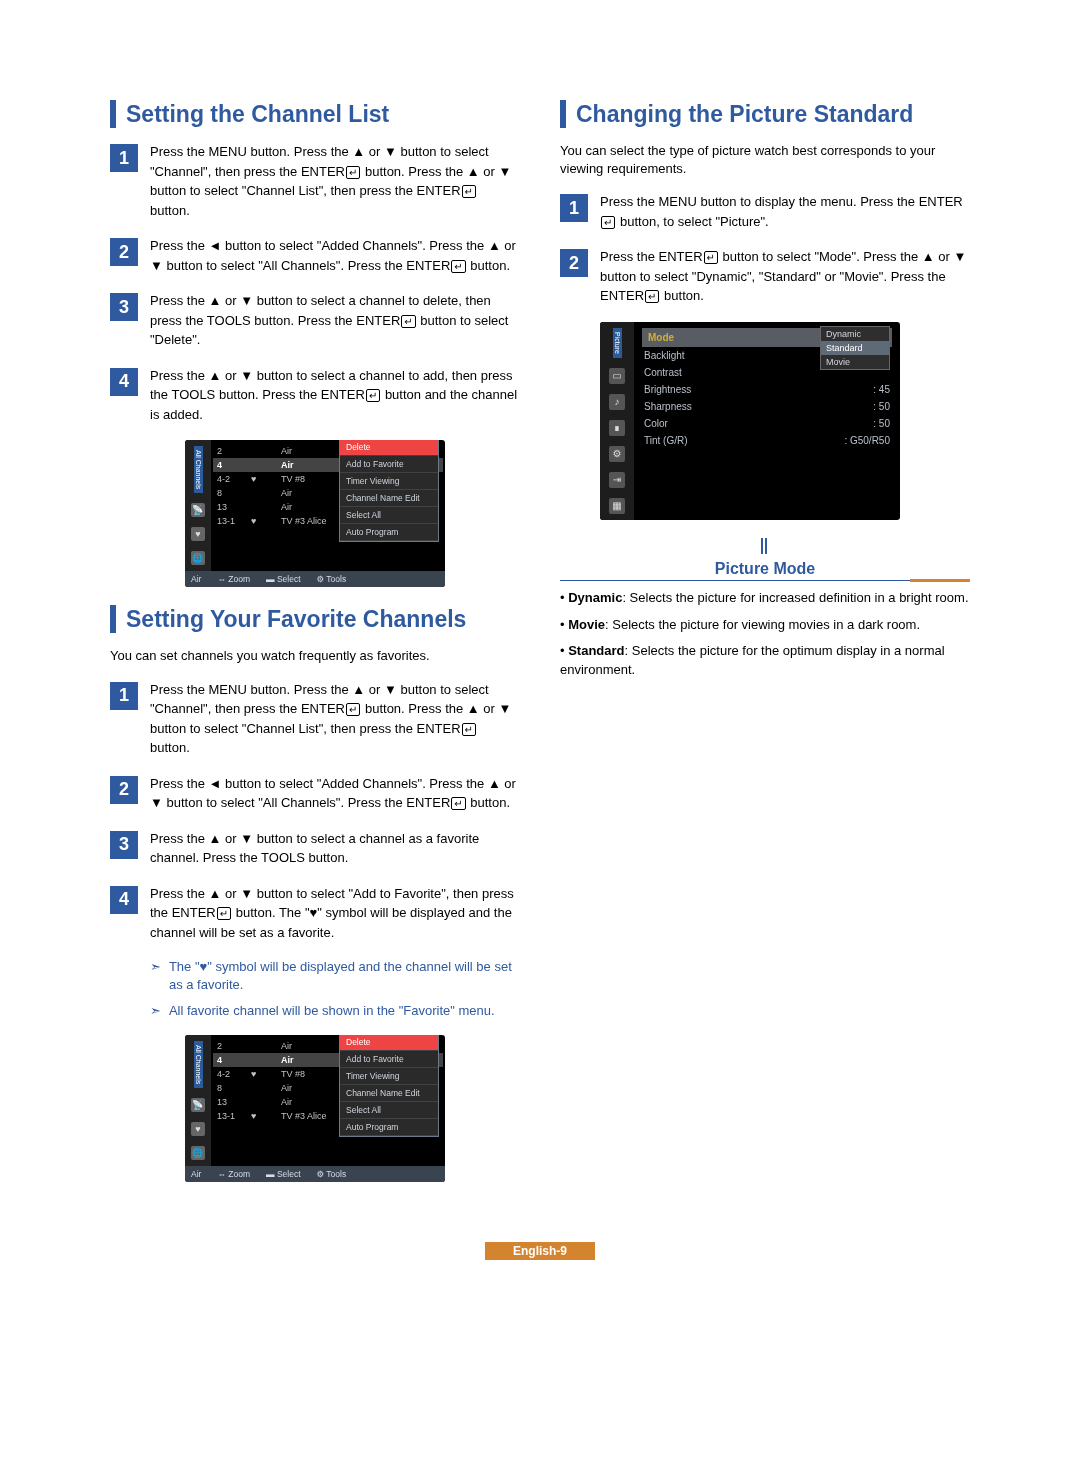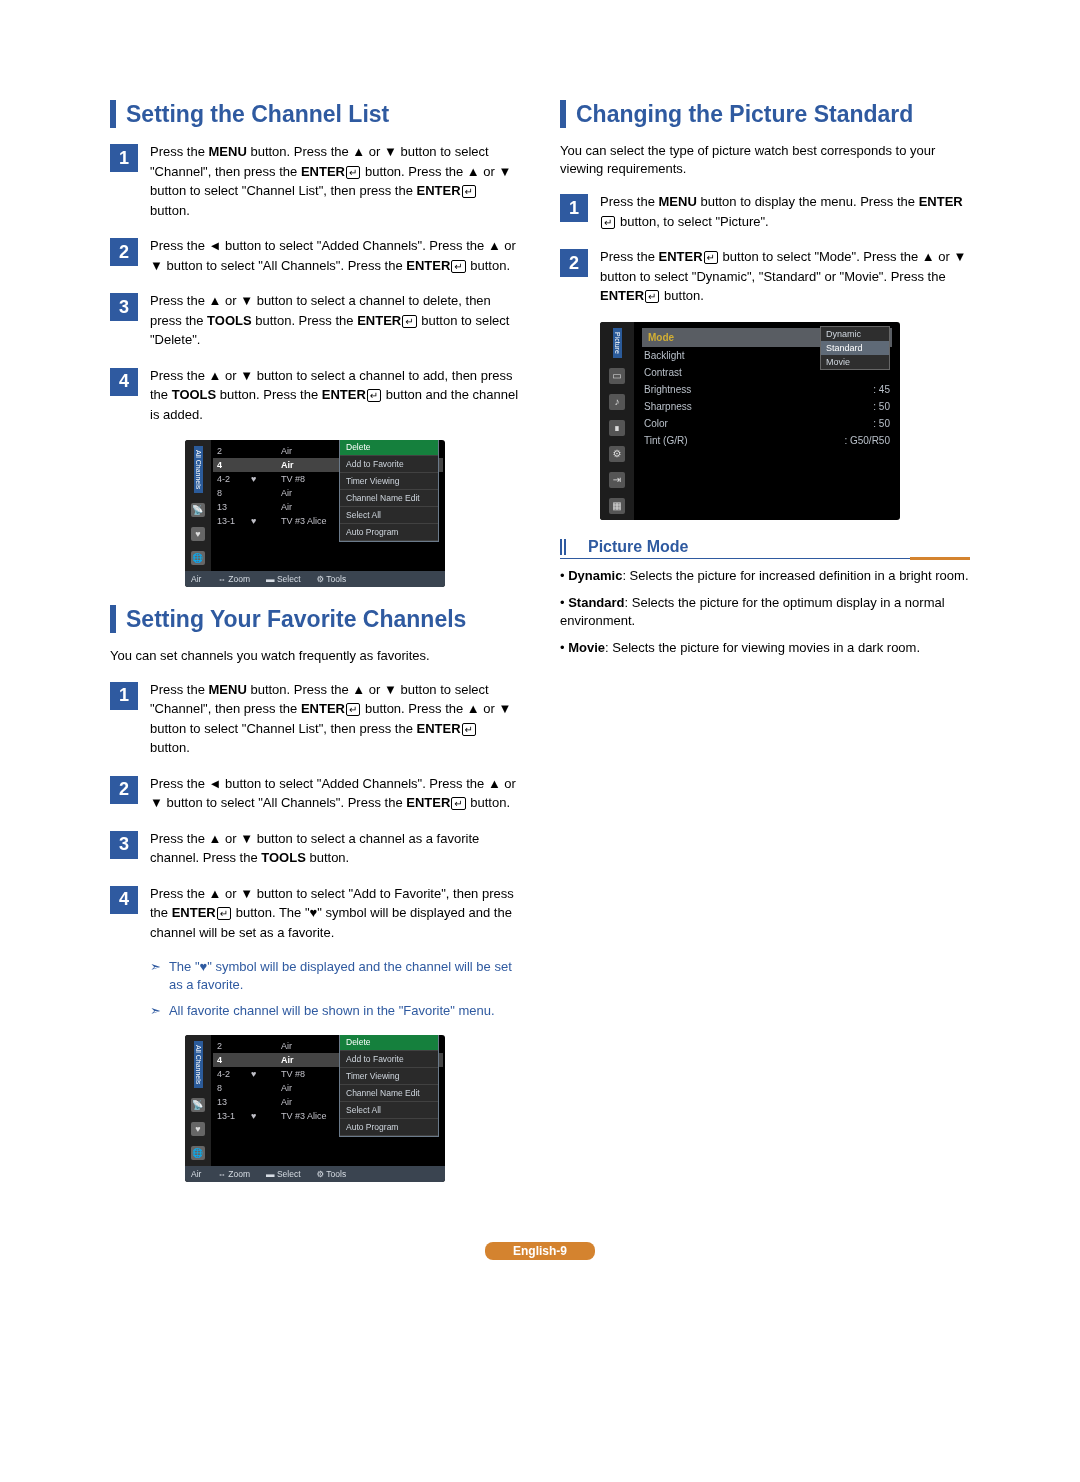--- a/index.html
+++ b/index.html
@@ -6,61 +6,61 @@
   body { font-family: Arial, Helvetica, sans-serif; font-size: 13px; color: #000; background: #fff; }
   .page { width: 1080px; height: 1302px; margin: 0 auto; padding: 100px 110px 40px 110px; display: flex; gap: 40px; position: relative; }
   .col { flex: 1; }
   .section-title { display: flex; align-items: center; gap: 10px; margin-bottom: 14px; }
   .section-title .bar { width: 6px; height: 28px; background: #2f5aa0; display: inline-block; }
   .section-title .txt { color: #2f5aa0; font-size: 23px; font-weight: bold; }
   .intro { font-size: 13px; margin-bottom: 14px; line-height: 1.4; }
   .step { display: flex; gap: 12px; margin-bottom: 16px; }
   .step-num-box { width: 28px; height: 28px; background: #2f5aa0; color: #fff; display: flex; align-items: center; justify-content: center; font-size: 18px; font-weight: bold; flex-shrink: 0; margin-top: 2px; }
   .step-text { font-size: 13px; line-height: 1.5; }
-  .step-text b { font-weight: bold; }
+  .step-text b { font-weight: normal; }
   .enter-glyph { display: inline-block; border: 1px solid #000; font-size: 10px; padding: 0 2px; border-radius: 2px; line-height: 1.1; margin: 0 1px; }
   .notes { margin: 4px 0 14px 40px; }
   .note-line { display: flex; gap: 8px; color: #2f5aa0; font-size: 13px; margin-bottom: 8px; line-height: 1.4; }
   .note-line .arrow { flex-shrink: 0; }
-  .sub-title { display: flex; align-items: center; gap: 20px; margin: 18px 0 8px 0; border-bottom: 1px solid #2f5aa0; padding-bottom: 2px; position: relative; }
+  .sub-title { display: flex; align-items: center; gap: 6px; margin: 18px 0 8px 0; border-bottom: 1px solid #2f5aa0; padding-bottom: 2px; position: relative; flex-direction: column; }
   .sub-title .dbar { display: inline-block; width: 8px; height: 16px; background: repeating-linear-gradient(90deg,#2f5aa0 0 2px,transparent 2px 4px); }
   .sub-title .txt { color: #2f5aa0; font-size: 16px; font-weight: bold; }
   .sub-title::after { content:""; position:absolute; right:0; bottom:-2px; width:60px; height:3px; background:#d4832f; }
   .bullets { font-size: 13px; }
   .bullets p { margin-bottom: 8px; line-height: 1.45; }
   
   .osd { background:#000; color:#c0c0c8; font-size:10px; width:260px; margin:6px auto 18px auto; border-radius:3px; overflow:hidden; }
   .osd .body { display:flex; }
   .osd .sidebar { width:26px; background:#222; display:flex; flex-direction:column; align-items:center; padding:6px 0; gap:10px; }
   .osd .sidebar .vtab { writing-mode: vertical-rl; font-size:7px; background:#2b5b9a; padding: 4px 1px; color:#fff; }
   .osd .sidebar .ic { width:14px; height:14px; background:#666; border-radius:2px; font-size:9px; color:#ddd; display:flex; align-items:center; justify-content:center; }
   .osd .list { flex:1; padding:4px 2px; }
   .osd .row { display:flex; gap:8px; padding:2px 4px; font-size:9px; }
   .osd .row.header, .osd .row.sel { background:#444; color:#fff; font-weight:bold; }
   .osd .row span.n { width:26px; }
   .osd .row span.ant { width:22px; }
   .osd .row span.nm { flex:1; white-space:nowrap; overflow:hidden; }
   .osd .popup { position:relative; float:right; width:100px; background:#2a2a2a; border:1px solid #6b7a8a; margin:-90px 4px 0 0; }
   .osd .popup div { padding:3px 6px; font-size:8.5px; border-bottom:1px solid #414141; color:#cfd6de; }
-  .osd .popup div.selp { background:#15803d; color:#fff; }
+  .osd .popup div.selp { background:#ef4444; color:#fff; }
   .osd .footer { background:#3a4450; padding:3px 6px; font-size:8.5px; display:flex; gap:16px; color:#d7dde4; }
   .osd .footer .lbl { color:#d7dde4; }
   
   .osd-pic { background:#000; width:300px; margin:8px 0 18px 40px; color:#b9c0c9; font-size:10px; border-radius:3px; overflow:hidden; }
   .osd-pic .body { display:flex; }
   .osd-pic .sidebar { width:34px; background:#1d1d1d; display:flex; flex-direction:column; align-items:center; padding:6px 0; gap:10px; }
   .osd-pic .sidebar .vtab { writing-mode: vertical-rl; font-size:7px; background:#2b5b9a; padding:4px 1px; color:#fff; }
   .osd-pic .sidebar .ic { width:16px; height:16px; background:#555; border-radius:2px; display:flex; align-items:center; justify-content:center; font-size:10px; color:#ddd; }
   .osd-pic .content { flex:1; padding:6px 8px; position:relative; }
   .osd-pic .hrow { display:flex; justify-content:space-between; padding:3px 2px; font-size:10px; }
   .osd-pic .hrow.head { background:#595d63; color:#d2af34; font-weight:bold; padding:4px 6px; }
   .osd-pic .drop { position:absolute; right:10px; top:4px; width:70px; background:#2e2e2e; border:1px solid #666; font-size:9px; }
   .osd-pic .drop div { padding:2px 5px; color:#cfd6de; }
   .osd-pic .drop div.on { background:#5f6a77; color:#fff; }
-  .page-num { position:absolute; bottom:42px; left:50%; transform:translateX(-50%); background:#d4832f; color:#fff; font-size:12px; font-weight:bold; padding:2px 28px; border-radius:8px; }
+  .page-num { position:absolute; bottom:42px; left:50%; transform:translateX(-50%); background:#d4832f; color:#fff; font-size:12px; font-weight:bold; padding:2px 28px; border-radius:0; }
 </style>
 </head>
 <body>
 
 <div class="page">
 
   <div class="col">
 
     <div class="section-title">
       <span class="bar"></span>
@@ -319,19 +319,19 @@
         </div>
       </div>
     </div>
 
     <div class="sub-title">
       <span class="dbar"></span>
       <span class="txt">Picture Mode</span>
     </div>
     <div class="bullets">
       <p>• <b>Dynamic</b><span>: Selects the picture for increased definition in a bright room.</span></p>
+      <p>• <b>Movie</b><span>: Selects the picture for viewing movies in a dark room.</span></p>
       <p>• <b>Standard</b><span>: Selects the picture for the optimum display in a normal environment.</span></p>
-      <p>• <b>Movie</b><span>: Selects the picture for viewing movies in a dark room.</span></p>
     </div>
   </div>
 
   <div class="page-num">English-9</div>
 </div>
 
 </body></html>

